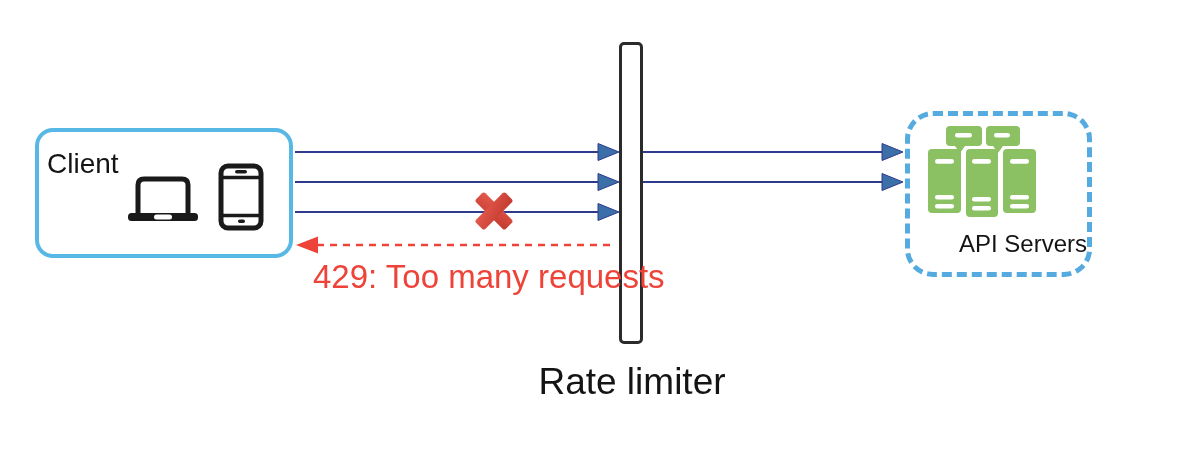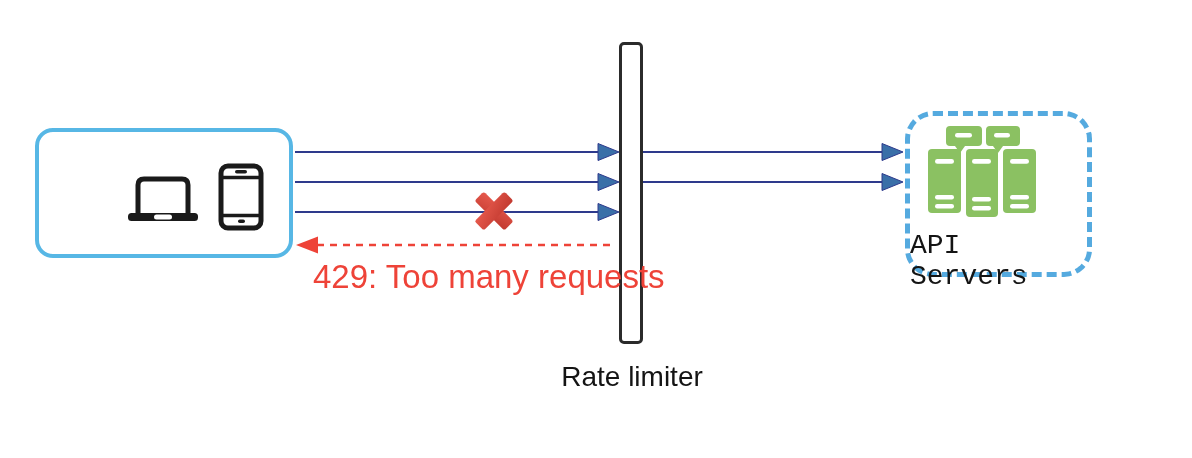--- a/index.html
+++ b/index.html
@@ -20,32 +20,32 @@
   .laptop-icon { left:88px; top:42px; }
   .phone-icon  { left:179px; top:31px; }
 
   
   .limiter-bar {
     left:619px; top:42px; width:24px; height:302px; box-sizing:border-box;
     border:3px solid var(--bar-stroke,#2b2b2b); border-radius:5px; background:#fff;
   }
   .limiter-label {
     left:507px; top:361px; width:250px; text-align:center;
-    font-size:28px; color:var(--text,#141414);
+    font-size:37px; color:var(--text,#141414);
   }
 
   
   .api-box {
     left:905px; top:111px; width:187px; height:166px; box-sizing:border-box;
     border:5px dashed var(--api-border,#55aadf); border-radius:28px; background:#fff;
   }
   .server-cluster { left:14px; top:8px; }
   .api-label {
-    left:0; top:114px; width:177px; text-align:left;
-    font-size:28px; color:var(--text,#141414);font-family:Liberation Mono, monospace;
+    left:0; top:114px; width:177px; text-align:right;
+    font-size:24px; color:var(--text,#141414);
   }
 
   
   .reject-label {
     left:313px; top:258px; font-size:33px; color:var(--error-red,#ee4338);
   }
 
   
   .overlay { left:0; top:0; pointer-events:none; }
   .req-line  { stroke:var(--arrow-line,#2e3a8c); stroke-width:2; fill:none; }
@@ -99,20 +99,21 @@
       <path class="rej-head" d="M296 245 L318 236.5 L318 253.5 Z"></path>
     </g>
 
     <g transform="translate(494,211)">
       <rect x="-21" y="-6.5" width="42" height="13" rx="2.5" fill="url(#xg)" transform="rotate(45)"></rect>
       <rect x="-21" y="-6.5" width="42" height="13" rx="2.5" fill="url(#xg)" transform="rotate(-45)"></rect>
     </g>
   </svg>
 
   <div class="abs client-box">
+    <div class="abs client-label">Client</div>
 
     <svg class="abs laptop-icon" width="72" height="50" viewBox="0 0 72 50">
       <path class="ink-line" stroke-width="5" d="M11 39 L11 11 Q11 5 17 5 L55 5 Q61 5 61 11 L61 39"></path>
       <rect class="ink" x="1" y="39" width="70" height="8" rx="3.5"></rect>
       <rect class="srv-dash" x="27" y="40.5" width="18" height="5" rx="2.5" fill="#ffffff"></rect>
     </svg>
 
     <svg class="abs phone-icon" width="46" height="68" viewBox="0 0 46 68">
       <rect class="ink-line" stroke-width="5" x="3" y="3" width="40" height="62" rx="7" fill="#ffffff"></rect>
       <line class="ink-line" stroke-width="3.5" x1="4" y1="14.5" x2="42" y2="14.5"></line>

